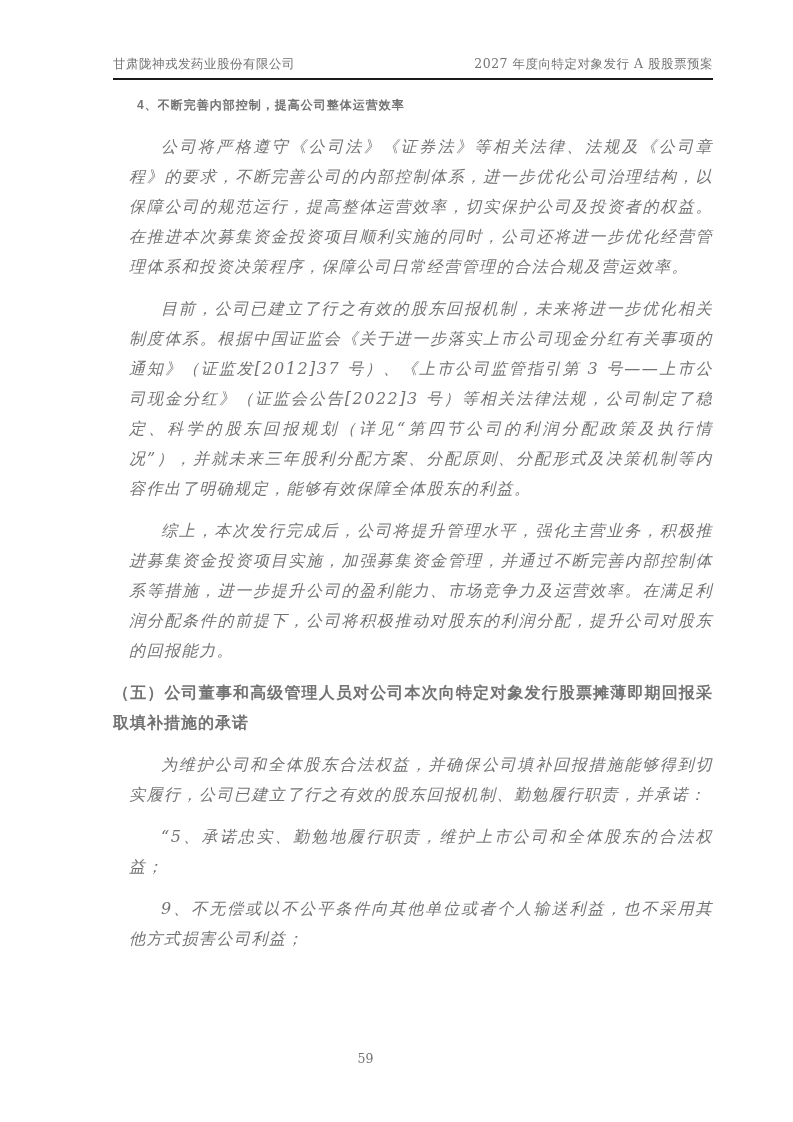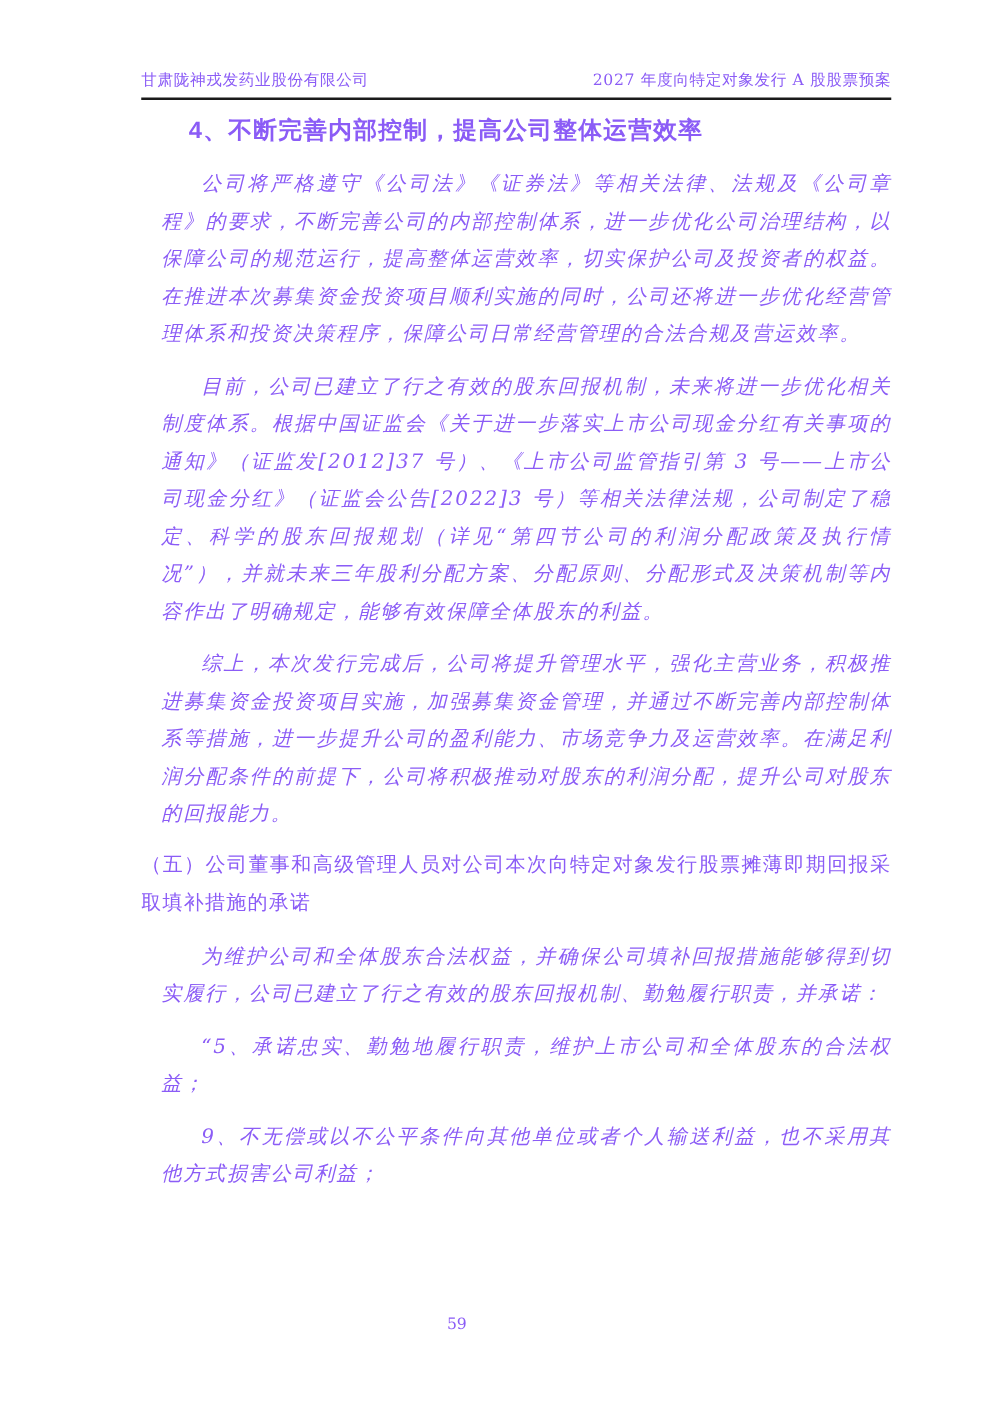--- a/index.html
+++ b/index.html
@@ -6,21 +6,21 @@
     margin: 0;
     padding: 0;
     background: #ffffff;
   }
   .page {
     position: relative;
     width: 731px;
     height: 1122px;
     background: #ffffff;
     overflow: hidden;
-    color: #8b5cf6;
+    color: #737373;
     font-family: "DejaVu Serif", serif;
   }
   .header {
     position: absolute;
     top: 56px;
     left: 113px;
     width: 600px;
     display: flex;
     justify-content: space-between;
     align-items: flex-end;
@@ -41,29 +41,29 @@
     text-align: justify;
   }
   .content p {
     margin: 0 0 12px 16px;
     text-indent: 2em;
     font-style: italic;
   }
   .num-heading {
     font-family: "Liberation Sans", sans-serif;
     font-weight: bold;
-    font-size: 19px;
+    font-size: 12px;
     line-height: 30px;
     margin: 0 0 12px 0;
     text-indent: 2em;
     letter-spacing: 1px;
   }
   .section-heading {
     font-family: "Liberation Sans", sans-serif;
-    font-weight: normal;
+    font-weight: bold;
     font-size: 16px;
     line-height: 30px;
     margin: 0 0 12px 0;
     text-indent: 0;
     letter-spacing: 1px;
     text-align: justify;
   }
   .footer {
     position: absolute;
     top: 1023px;

